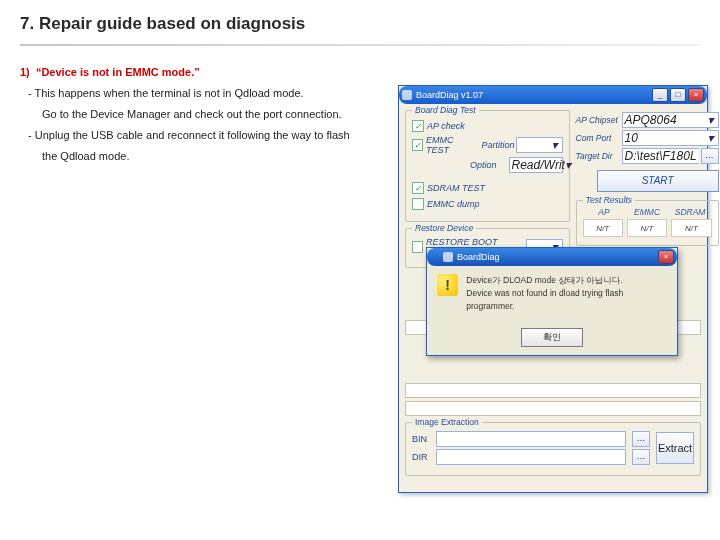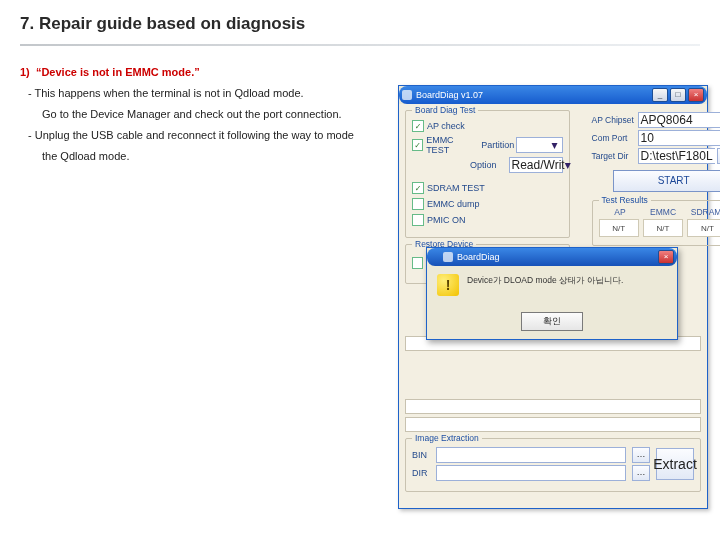--- a/index.html
+++ b/index.html
@@ -25,53 +25,53 @@
   .row{display:flex;align-items:center;margin:2px 0;min-height:14px;}
   .cb{width:10px;height:10px;border:1px solid #6b8;background:#fff;margin-right:3px;display:flex;align-items:center;justify-content:center;font-size:8px;color:#2a7a2a;}
   .lbl{color:#244a8c;}
   .combo{height:14px;border:1px solid #9cb0d9;background:#fff;display:flex;align-items:center;padding:0 2px;font-size:12px;justify-content:space-between;}
   .combo .arr{margin-left:auto;width:10px;text-align:center;color:#326;}
   .startbtn{display:block;margin-top:6px;height:20px;border:1px solid #7a94c8;background:linear-gradient(#fbfcff,#e2e9f6);color:#1c4797;text-align:center;line-height:20px;font-size:10px;width:120px;margin-left:auto;margin-right:0;}
   .restable{display:flex;justify-content:space-between;text-align:center;font-size:8.5px;color:#3a5a9e;}
   .restable div{flex:1;}
   .ntbox{margin-top:2px;height:16px;border:1px solid #cfc9b5;background:#fff;display:flex;align-items:center;justify-content:center;font-size:8px;color:#444;}
   .plain-input{height:13px;border:1px solid #c8c2b0;background:#fff;margin-top:3px;}
-  .toprow{display:flex;gap:22px;}
+  .toprow{display:flex;gap:6px;font-style:italic;}
   .toprow .left{flex:1;}
   .toprow .right{flex:0 0 140px;}
   .kv{display:flex;align-items:center;margin:2px 0;font-size:8.5px;}
   .kv .k{width:46px;color:#244a8c;}
   .dotbtn{width:16px;height:14px;border:1px solid #9cb0d9;background:linear-gradient(#fbfcff,#e2e9f6);text-align:center;line-height:12px;margin-left:2px;font-size:9px;}
   
   .modal{position:absolute;left:28px;top:162px;width:250px;border:1px solid #1e62c9;background:#ece9d8;box-shadow:2px 3px 6px rgba(0,0,0,.35);}
   .modal .titlebar{background:linear-gradient(to bottom,#3a87e6,#1651b8);padding-left:16px;}
   .modal .mbody{padding:8px 10px 10px;display:flex;gap:8px;align-items:flex-start;}
   .warn{width:22px;height:22px;border-radius:3px;background:radial-gradient(circle at 30% 30%,#ffef7a,#f2c200);display:flex;align-items:center;justify-content:center;font-size:14px;color:#5a4400;font-weight:700;}
   .mtxt{font-size:8.5px;color:#333;line-height:1.5;}
   .okbtn{display:block;margin:6px auto 8px;width:60px;height:17px;border:1px solid #7a7a7a;background:linear-gradient(#fcfcfc,#e6e6e6);font-size:9px;text-align:center;line-height:16px;}
   .imgex .row{gap:4px;}
   .lab2{width:20px;color:#244a8c;}
-  .extractbtn{width:36px;height:30px;border:1px solid #9cb0d9;background:linear-gradient(#fbfcff,#e2e9f6);font-size:14px;display:flex;align-items:center;justify-content:center;}
+  .extractbtn{width:36px;height:30px;border:1px solid #9cb0d9;background:linear-gradient(#fbfcff,#e2e9f6);font-size:11px;display:flex;align-items:center;justify-content:center;}
 </style>
 </head>
 <body>
 
 <div class="page">
   <div class="title">7. Repair guide based on diagnosis</div>
   <div class="hr"></div>
 
   <div class="content">
     <div class="leftcol">
       <div>
         <span class="item-head">1)</span>&nbsp;
         <span class="item-head">“Device is not in EMMC mode.”</span>
       </div>
       <div class="hyphen">- This happens when the terminal is not in Qdload mode.</div>
       <div class="sub">Go to the Device Manager and check out the port connection.</div>
-      <div class="hyphen">-  Unplug the USB cable and reconnect it following the way to mode</div>
+      <div class="hyphen">-  Unplug the USB cable and reconnect it following the way to flash</div>
       <div class="sub">the Qdload mode.</div>
     </div>
   </div>
 
   <div class="winwrap">
     <div class="win">
       <div class="titlebar">
         <div class="ticon"></div>
         <span>BoardDiag v1.07</span>
         <div class="spacer"></div>
@@ -106,24 +106,20 @@
               </div>
               <div style="height:4px"></div>
               <div class="row">
                   <span class="cb">✓</span>
                   <span class="lbl">SDRAM TEST</span>
                 </div>
               <div class="row">
                   <span class="cb"></span>
                   <span class="lbl">EMMC dump</span>
                 </div>
-              <div class="row">
-                  <span class="cb"></span>
-                  <span class="lbl">PMIC ON</span>
-                </div>
             </div>
             <div class="group">
               <div class="glabel">Restore Device</div>
               <div class="row">
                 <span class="cb"></span>
                 <span class="lbl">RESTORE BOOT IMAGE</span>
                 <div class="combo" style="width:34px;margin-left:6px">
                     <span></span>
                     <span class="arr">▾</span>
                   </div>
@@ -199,20 +195,21 @@
         <div class="titlebar">
           <div class="ticon"></div>
           <span>BoardDiag</span>
           <div class="spacer"></div>
           <div class="wbtn close">×</div>
         </div>
         <div class="mbody">
           <div class="warn">!</div>
           <div class="mtxt">
             <div>Device가 DLOAD mode 상태가 아닙니다.</div>
+            <div>Device was not found in dload trying flash programmer.</div>
           </div>
         </div>
         <div class="okbtn">확인</div>
       </div>
 
     </div>
   </div>
 </div>
 
 </body></html>

